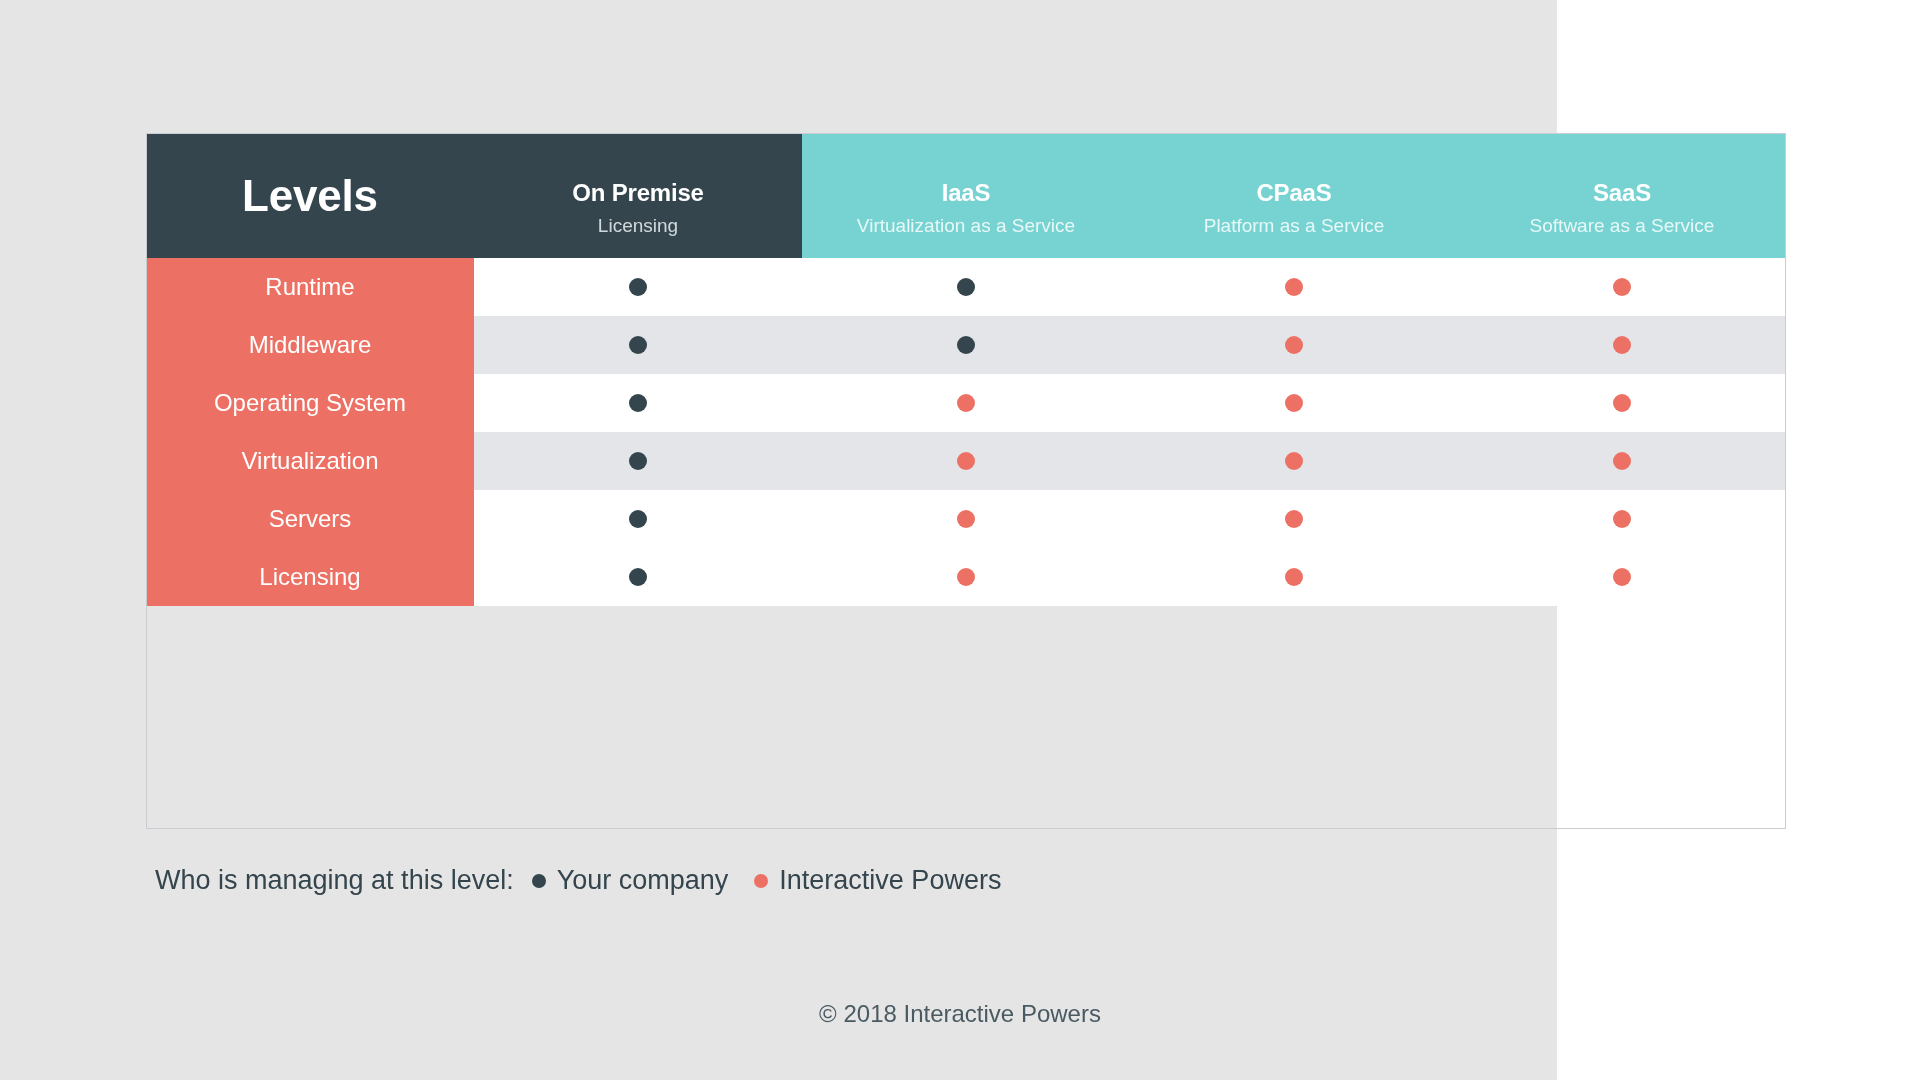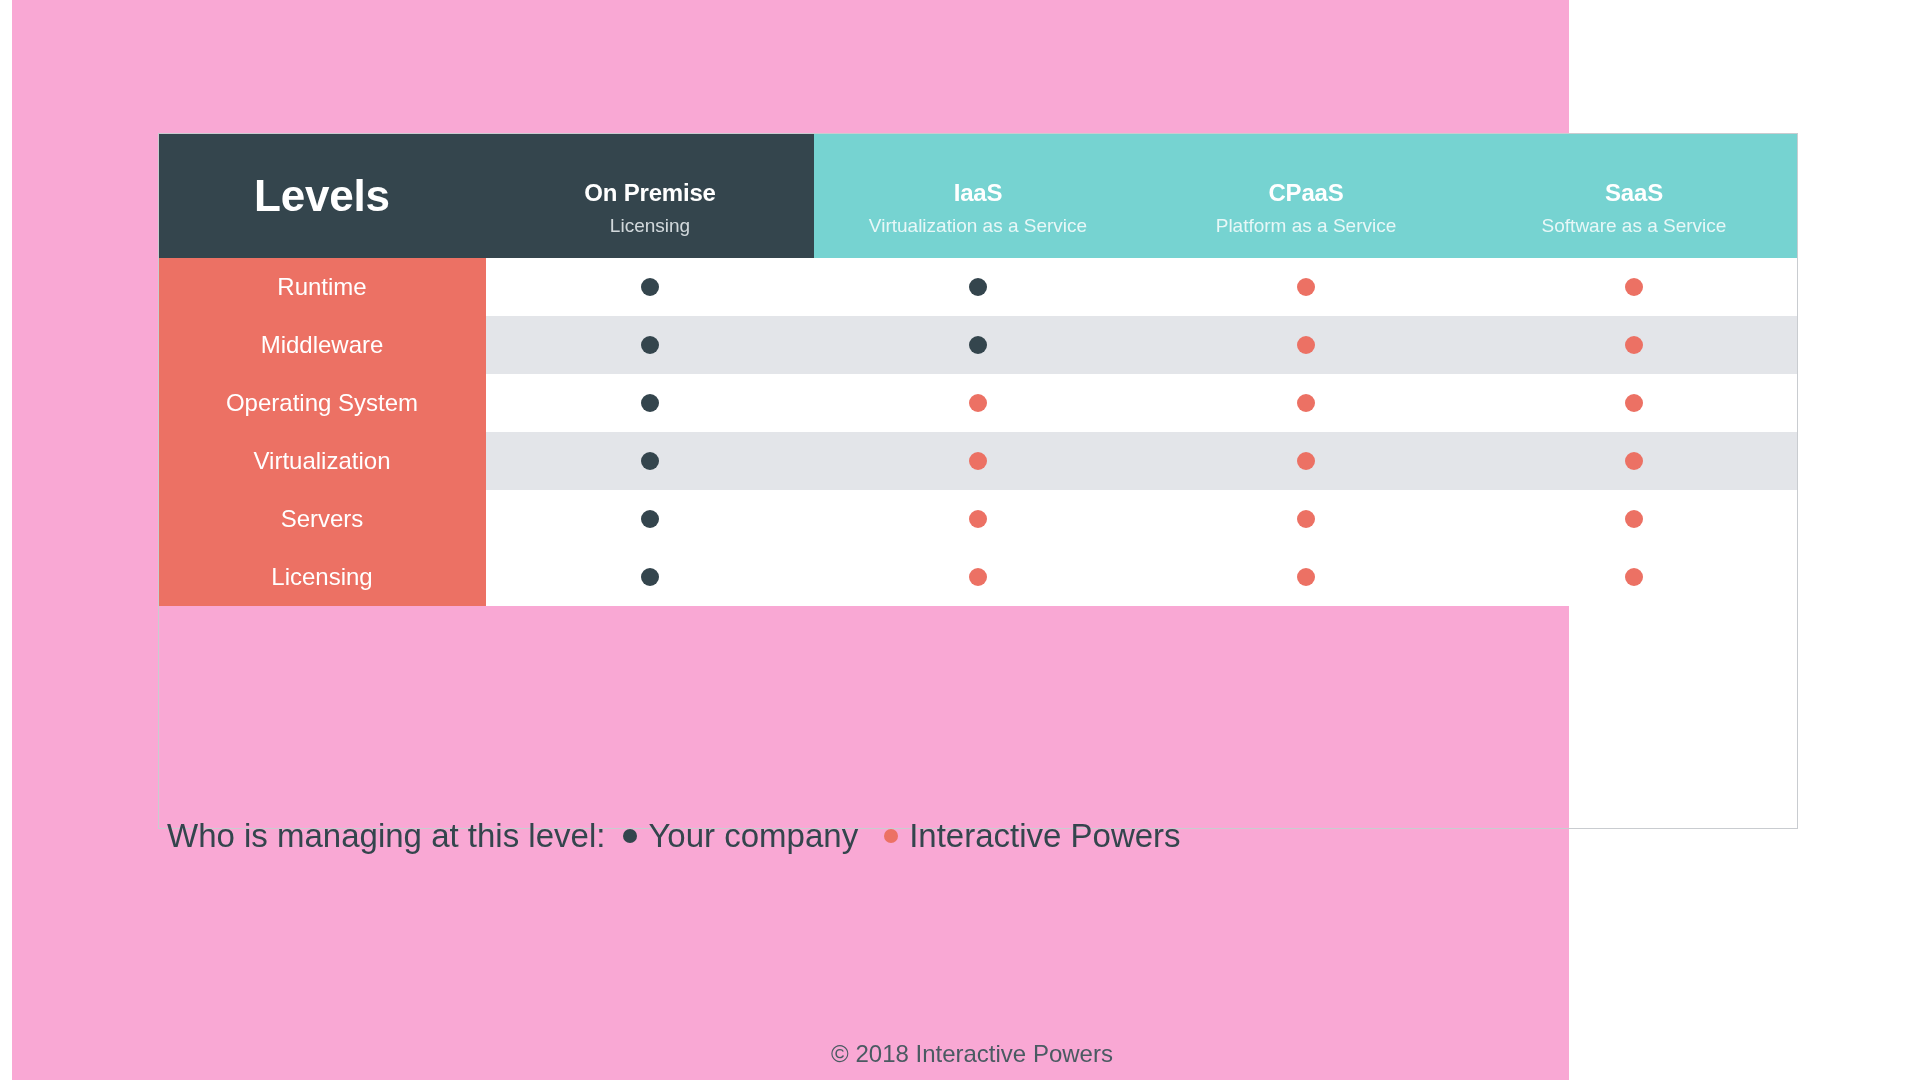--- a/index.html
+++ b/index.html
@@ -12,22 +12,21 @@
     height: 1080px;
     font-family: "Liberation Sans", sans-serif;
     color: #34454d;
     overflow: hidden;
   }
 
   .page {
     position: relative;
     width: 1557px;
     height: 1080px;
-    background: #f9a8d4;
-    margin-left: 12px;
+    background: #e5e5e5;
   }
 
   
   .matrix {
     position: absolute;
     left: 146px;
     top: 133px;
     width: 1640px;
     border-collapse: collapse;
     table-layout: fixed;
@@ -121,44 +120,44 @@
     height: 696px;
     box-sizing: border-box;
     border: 1px solid #c9ccd0;
     pointer-events: none;
   }
 
   
   .legend {
     position: absolute;
     left: 155px;
-    top: 817px;
+    top: 865px;
     display: flex;
     align-items: center;
-    font-size: 33px;
+    font-size: 27px;
     color: #34454d;
     white-space: nowrap;
   }
   .legend .lead { margin-right: 18px; }
   .legend .entry {
     display: flex;
     align-items: center;
     margin-right: 26px;
   }
   .legend .entry .dot {
     width: 14px;
     height: 14px;
     margin-right: 11px;
   }
 
   
   .footer {
     position: absolute;
     left: 0;
-    top: 1040px;
+    top: 1000px;
     width: 1920px;
     text-align: center;
     font-size: 24px;
     color: #4a5a62;
   }
 </style>
 </head>
 <body>
 
 <div class="page">

